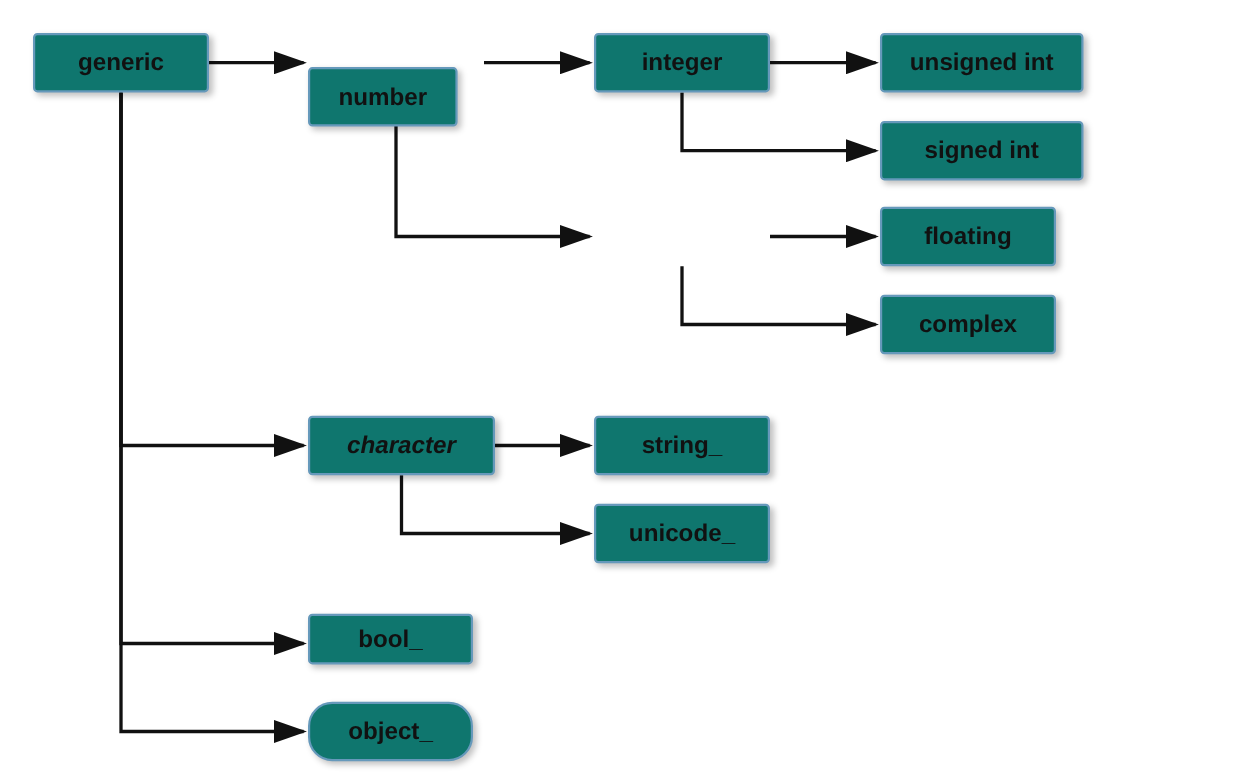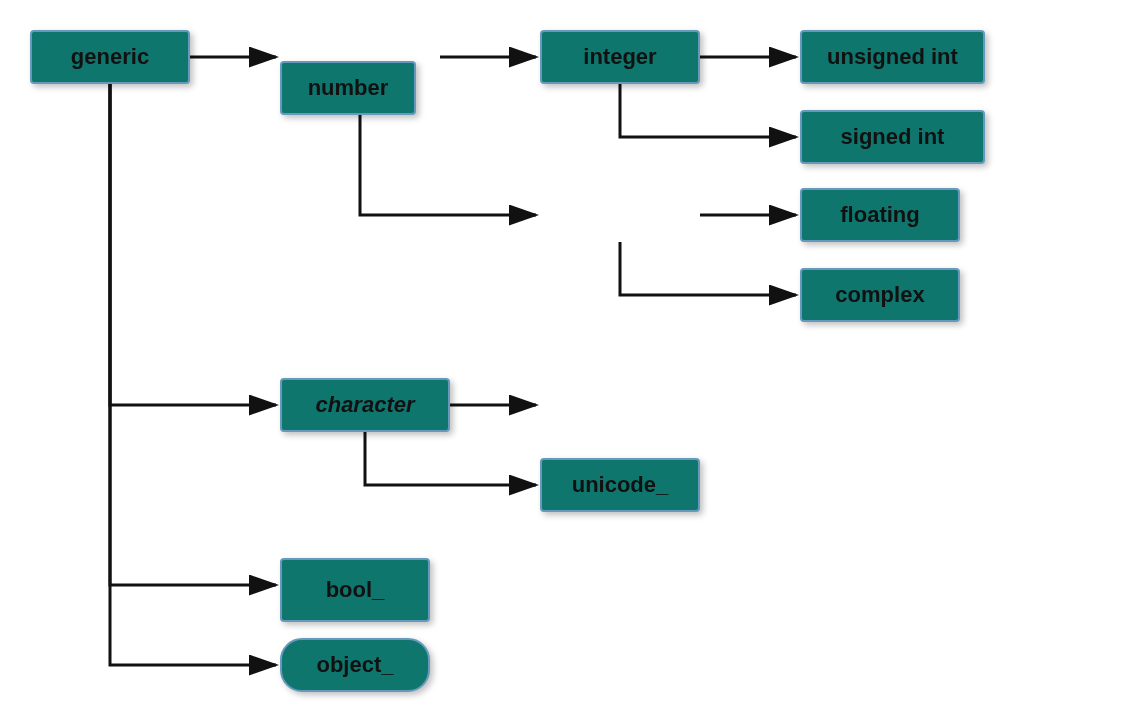--- a/index.html
+++ b/index.html
@@ -95,19 +95,20 @@
 
   <div class="node" style="left:800px; top:30px; width:185px; height:54px;">unsigned int</div>
 
 
   <div class="node" style="left:800px; top:268px; width:160px; height:54px;">complex</div>
 
   <div class="node" style="left:800px; top:188px; width:160px; height:54px;">floating</div>
 
   <div class="node" style="left:280px; top:378px; width:170px; height:54px;font-style:italic;">character</div>
 
+  <div class="node" style="left:540px; top:378px; width:160px; height:54px;">string_</div>
 
   <div class="node" style="left:540px; top:458px; width:160px; height:54px;text-align:right;">unicode_</div>
 
-  <div class="node" style="left:280px; top:558px; width:150px; height:64px;">bool_</div>
+  <div class="node" style="left:280px; top:558px; width:150px; height:46px;">bool_</div>
 
   <div class="node" style="left:280px; top:638px; width:150px; height:54px;border-radius:22px;">object_</div>
 </div>
 
 </body></html>

